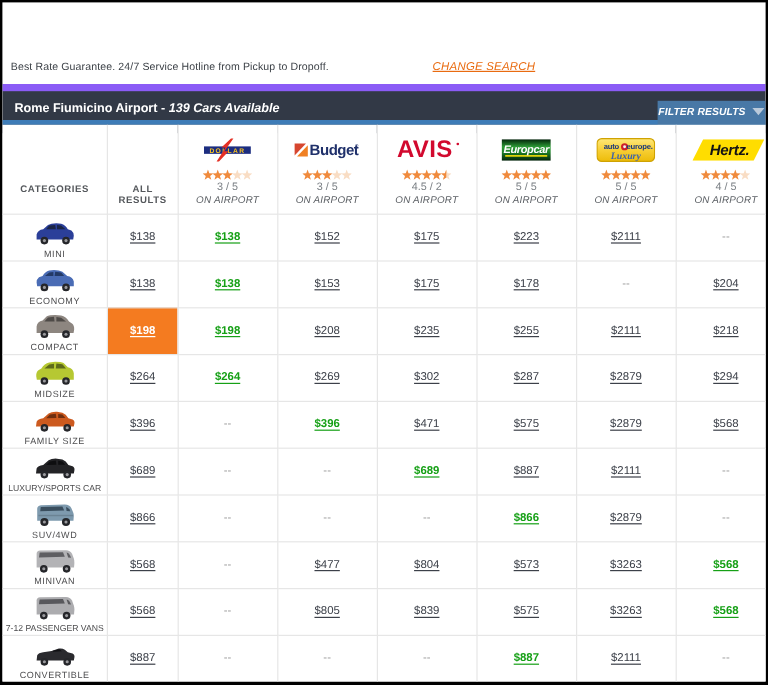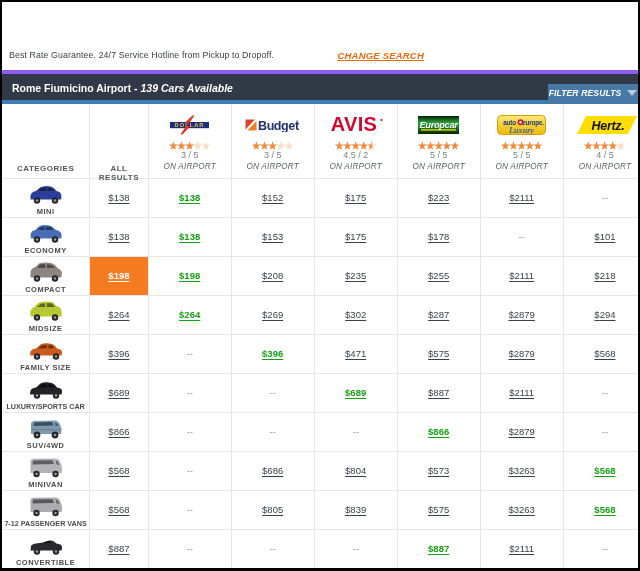--- a/index.html
+++ b/index.html
@@ -8,25 +8,25 @@
   #page { position:absolute; left:2px; top:2px; width:636px; height:565.5px;
     background:#fff; overflow:hidden; }
   
   #itin { position:absolute; left:0; top:0; width:425px; height:37px; background:#f0f0ef; }
   #itin .lbl { position:absolute; left:13px; top:11.5px; font-size:8px; font-weight:bold;
     color:#545b64; letter-spacing:.3px; }
   .itline { position:absolute; left:93px; font-size:9.2px; color:#33383f; white-space:nowrap; }
   .itline .k { font-weight:bold; color:#6e737a; display:inline-block; width:41px; }
   .itline .ap { font-weight:bold; }
   #brg { position:absolute; left:7px; top:47.5px; font-size:8.8px; font-weight:normal; color:#3a3f45; letter-spacing:.1px; }
-  #chs { position:absolute; right:214px; top:47.5px; font-size:9.5px; font-weight:bold;
+  #chs { position:absolute; right:192px; top:47.5px; font-size:9.5px; font-weight:normal;
     font-style:italic; color:#e96b10; text-decoration:underline; letter-spacing:.2px; }
   
   #bar { position:absolute; left:0; top:68px; width:636px; height:41px; background:#323946;
-    border-top:4px solid #8b5cf6; }
+    border-top:6px solid #8b5cf6; }
   #bar .t { position:absolute; left:10px; top:8px; font-size:10.5px; font-weight:bold; color:#fff; }
   #bar .t i { font-style:italic; }
   #blueline { position:absolute; left:0; top:98px; width:636px; height:3.5px; background:#3e7cb7; }
   #filter { position:absolute; left:546px; top:82px; width:90px; height:20.5px; background:#4878a6;
     color:#fff; font-size:8.6px; font-weight:bold; font-style:italic; text-align:center;
     line-height:19px; letter-spacing:.1px; white-space:nowrap; }
   #filter .tri { display:inline-block; width:0; height:0; border-left:5px solid transparent;
     border-right:5px solid transparent; border-top:6px solid #b9c9da; margin-left:6px;
     vertical-align:middle; position:relative; top:-1px; }
   
@@ -39,32 +39,32 @@
   tr.data td { font-size:9.5px; color:#3c4049; }
   .price, .green { text-decoration-thickness:0.9px; text-underline-offset:1.5px; }
   .c0 { width:84px; } .c1 { width:56px; } .cb { width:79.5px; }
   td:first-child, th:first-child { border-left:none; }
   td:last-child, th:last-child { border-right:none; }
   .price { text-decoration:underline; color:#3c4049; }
   .green { color:#16a016; font-weight:bold; text-decoration:underline; }
   .dash { color:#999; }
   td.hot { background:#f47b20; }
   td.hot .price { color:#fff; font-weight:bold; }
-  .cat { font-size:7.5px; letter-spacing:.5px; color:#4d4d4f; white-space:nowrap; overflow:hidden;font-weight:bold; }
+  .cat { font-size:7.5px; letter-spacing:.5px; color:#4d4d4f; white-space:nowrap; overflow:hidden; }
   .cat.sm { font-size:7.2px; letter-spacing:0; }
   .carwrap { height:25px; margin-top:2px; overflow:hidden; }
   
   .hcol { position:relative; height:74px; }
   .logo { position:absolute; left:0; right:0; top:8px; height:26px;
     display:flex; align-items:center; justify-content:center; }
   .stars { position:absolute; left:0; right:0; top:37.5px; height:11px; }
   .score { position:absolute; left:0; right:0; top:47.8px; font-size:9px; line-height:9.5px; color:#7a7f84; }
   .onair { position:absolute; left:0; right:0; top:58.8px; font-size:8.2px; font-style:italic;
     color:#5b5f64; letter-spacing:.2px; }
-  .botlbl { position:absolute; left:0; right:0; top:60px; font-size:8px; font-weight:bold;
+  .botlbl { position:absolute; left:0; right:0; top:49px; font-size:8px; font-weight:bold;
     color:#55585c; letter-spacing:.5px; }
 </style>
 </head>
 <body>
 <div id="page">
   <div id="brg">Best Rate Guarantee. 24/7 Service Hotline from Pickup to Dropoff.</div>
   <div id="chs">CHANGE SEARCH</div>
   <div id="bar">
       <div class="t">Rome Fiumicino Airport - <i>139 Cars Available</i></div>
     </div>
@@ -270,21 +270,21 @@
                 <circle cx="27" cy="18.5" r="1.3" fill="#9a9a9e"></circle>
               </svg></div>
             <div class="cat">ECONOMY</div>
           </td>
       <td><span class="price">$138</span></td>
           <td><span class="green">$138</span></td>
           <td><span class="price">$153</span></td>
           <td><span class="price">$175</span></td>
           <td><span class="price">$178</span></td>
           <td><span class="dash">--</span></td>
-          <td><span class="price">$101</span></td>
+          <td><span class="price">$204</span></td>
         </tr>
     <tr class="data">
           <td>
             <div class="carwrap"><svg width="36" height="24" viewBox="0 0 36 24">
                 <path d="M2.5,17.5 L2.5,12 Q3,8 7.5,7 L11,3.5 Q13,2.5 18,2.5 L23,3 Q27,4 29.5,8 L32,9.5 Q34,11 33.8,14.5 L33.3,17.5 Z" fill="#8d8680"></path>
                 <path d="M12,4.5 L17,4 L17.5,8 L9,8 Z" fill="#4e4a47"></path>
                 <path d="M19,4.2 L23,4.8 L27,8 L19,8 Z" fill="#4e4a47"></path>
                 <circle cx="9" cy="18.5" r="3.2" fill="#25262a"></circle>
                 <circle cx="9" cy="18.5" r="1.3" fill="#9a9a9e"></circle>
                 <circle cx="27" cy="18.5" r="3.2" fill="#25262a"></circle>
@@ -393,21 +393,21 @@
                 <path d="M27.5,5.5 Q30,6 31.2,9.8 L28.8,9.6 Z" fill="#5e5e62"></path>
                 <circle cx="8.5" cy="19" r="3.2" fill="#25262a"></circle>
                 <circle cx="8.5" cy="19" r="1.3" fill="#9a9a9e"></circle>
                 <circle cx="27.5" cy="19" r="3.2" fill="#25262a"></circle>
                 <circle cx="27.5" cy="19" r="1.3" fill="#9a9a9e"></circle>
               </svg></div>
             <div class="cat">MINIVAN</div>
           </td>
       <td><span class="price">$568</span></td>
           <td><span class="dash">--</span></td>
-          <td><span class="price">$686</span></td>
+          <td><span class="price">$477</span></td>
           <td><span class="price">$804</span></td>
           <td><span class="price">$573</span></td>
           <td><span class="price">$3263</span></td>
           <td><span class="green">$568</span></td>
         </tr>
     <tr class="data">
           <td>
             <div class="carwrap"><svg width="36" height="24" viewBox="0 0 36 24">
                 <path d="M2.5,18 L2.5,6.5 Q2.5,4 5.5,3.8 L27,3.5 Q30.5,3.5 32,6.5 L33.5,10.5 Q34,12 34,14 L33.7,18 Z" fill="#acacaf"></path>
                 <path d="M5,5.5 L24.5,5.2 L26,9 L4.5,9.5 Z" fill="#58585c"></path>

